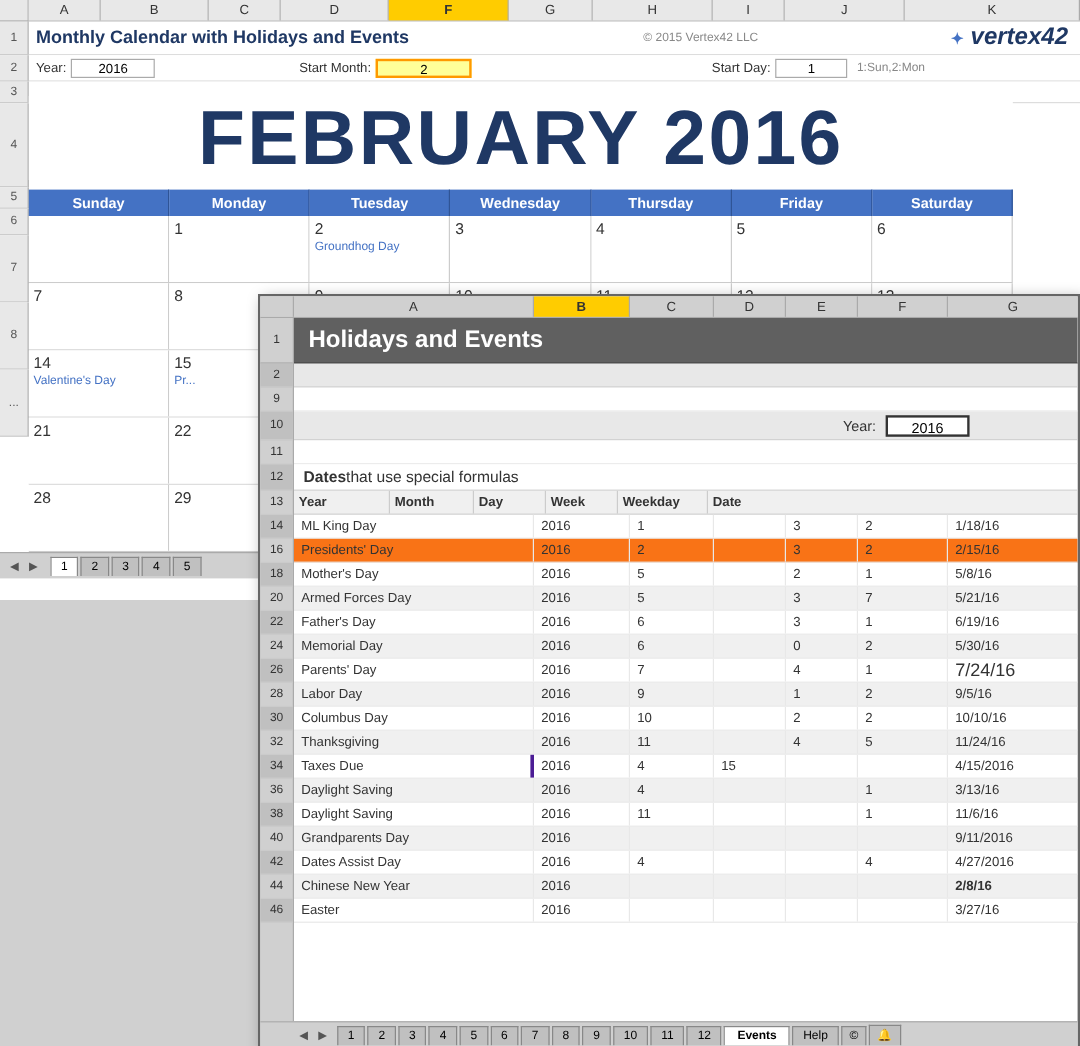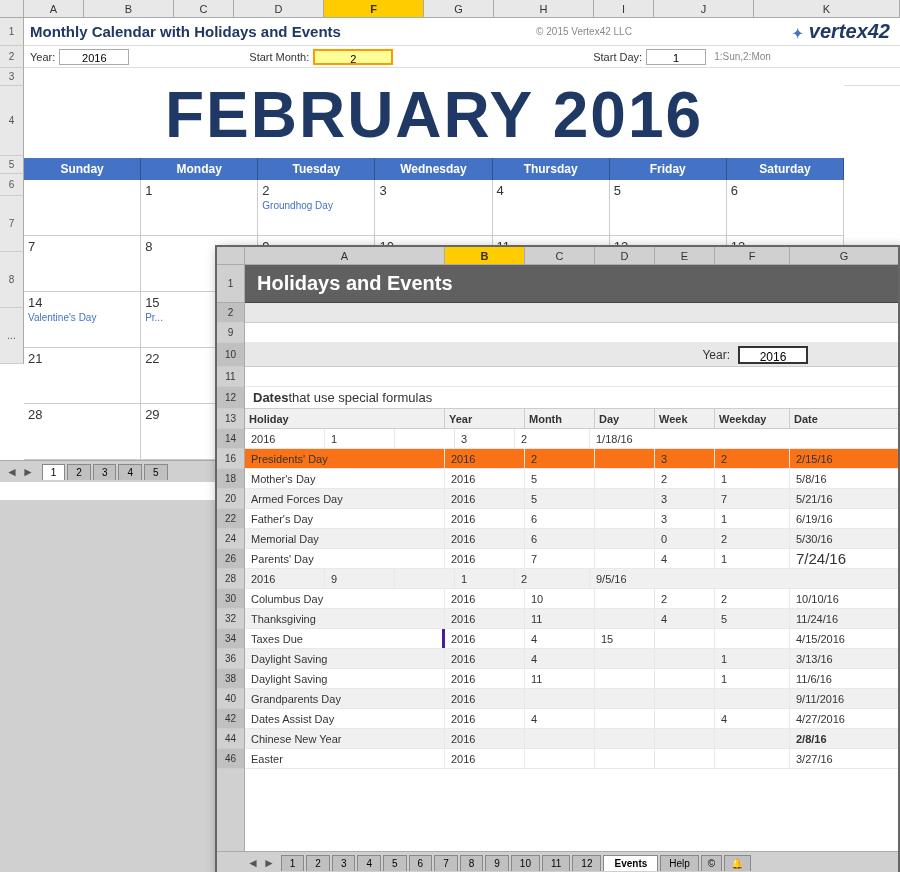--- a/index.html
+++ b/index.html
@@ -394,31 +394,31 @@
       </div>
 
       <div style="height:20px;background:white;border-bottom:1px solid #e8e8e8;"></div>
 
       <div style="height:22px;background:white;border-bottom:1px solid #ccc;display:flex;align-items:center;padding-left:8px;">
         <span style="font-size:13px;font-weight:bold;color:#333;">Dates</span>
         <span style="font-size:13px;color:#333;"> that use special formulas</span>
       </div>
 
       <div style="height:20px;background:#f0f0f0;border-bottom:1px solid #ccc;display:flex;align-items:center;">
-        <div style="width:200px;font-size:11px;font-weight:bold;color:#333;border-right:1px solid #ccc;height:100%;display:flex;align-items:center;padding-left:4px;">Holiday</div>
         <div style="width:80px;font-size:11px;font-weight:bold;color:#333;border-right:1px solid #ccc;height:100%;display:flex;align-items:center;padding-left:4px;">Year</div>
         <div style="width:70px;font-size:11px;font-weight:bold;color:#333;border-right:1px solid #ccc;height:100%;display:flex;align-items:center;padding-left:4px;">Month</div>
         <div style="width:60px;font-size:11px;font-weight:bold;color:#333;border-right:1px solid #ccc;height:100%;display:flex;align-items:center;padding-left:4px;">Day</div>
         <div style="width:60px;font-size:11px;font-weight:bold;color:#333;border-right:1px solid #ccc;height:100%;display:flex;align-items:center;padding-left:4px;">Week</div>
         <div style="width:75px;font-size:11px;font-weight:bold;color:#333;border-right:1px solid #ccc;height:100%;display:flex;align-items:center;padding-left:4px;">Weekday</div>
         <div style="flex:1;font-size:11px;font-weight:bold;color:#333;height:100%;display:flex;align-items:center;padding-left:4px;">Date</div>
       </div>
 
       <div id="popup-data-rows">
           <div style="height: 20px; background: white; border-bottom: 1px solid rgb(232, 232, 232); display: flex; align-items: center;">
+      <div style="width:200px;font-size:11px;color:#333;border-right:1px solid #e8e8e8;height:100%;display:flex;align-items:center;padding-left:6px;">ML King Day</div>
       <div style="width:80px;font-size:11px;color:#333;border-right:1px solid #e8e8e8;height:100%;display:flex;align-items:center;padding-left:6px;">2016</div>
       <div style="width:70px;font-size:11px;color:#333;border-right:1px solid #e8e8e8;height:100%;display:flex;align-items:center;padding-left:6px;">1</div>
       <div style="width:60px;font-size:11px;color:#333;border-right:1px solid #e8e8e8;height:100%;display:flex;align-items:center;padding-left:6px;"></div>
       <div style="width:60px;font-size:11px;color:#333;border-right:1px solid #e8e8e8;height:100%;display:flex;align-items:center;padding-left:6px;">3</div>
       <div style="width:75px;font-size:11px;color:#333;border-right:1px solid #e8e8e8;height:100%;display:flex;align-items:center;padding-left:6px;">2</div>
       <div style="flex:1;font-size:11px;color:#333;height:100%;display:flex;align-items:center;padding-left:6px;">1/18/16</div>
     </div>
           <div style="height: 20px; background: #f97316; border-bottom: 1px solid rgb(232, 232, 232); display: flex; align-items: center;">
       <div style="width:200px;font-size:11px;color:#333;border-right:1px solid #e8e8e8;height:100%;display:flex;align-items:center;padding-left:6px;">Presidents' Day</div>
       <div style="width:80px;font-size:11px;color:#333;border-right:1px solid #e8e8e8;height:100%;display:flex;align-items:center;padding-left:6px;">2016</div>
@@ -467,20 +467,21 @@
           <div style="height: 20px; background: white; border-bottom: 1px solid rgb(232, 232, 232); display: flex; align-items: center;">
       <div style="width:200px;font-size:11px;color:#333;border-right:1px solid #e8e8e8;height:100%;display:flex;align-items:center;padding-left:6px;">Parents' Day</div>
       <div style="width:80px;font-size:11px;color:#333;border-right:1px solid #e8e8e8;height:100%;display:flex;align-items:center;padding-left:6px;">2016</div>
       <div style="width:70px;font-size:11px;color:#333;border-right:1px solid #e8e8e8;height:100%;display:flex;align-items:center;padding-left:6px;">7</div>
       <div style="width:60px;font-size:11px;color:#333;border-right:1px solid #e8e8e8;height:100%;display:flex;align-items:center;padding-left:6px;"></div>
       <div style="width:60px;font-size:11px;color:#333;border-right:1px solid #e8e8e8;height:100%;display:flex;align-items:center;padding-left:6px;">4</div>
       <div style="width:75px;font-size:11px;color:#333;border-right:1px solid #e8e8e8;height:100%;display:flex;align-items:center;padding-left:6px;">1</div>
       <div style="flex:1;font-size:15px;color:#333;height:100%;display:flex;align-items:center;padding-left:6px;">7/24/16</div>
     </div>
           <div style="height: 20px; background: rgb(240, 240, 240); border-bottom: 1px solid rgb(232, 232, 232); display: flex; align-items: center;">
+      <div style="width:200px;font-size:11px;color:#333;border-right:1px solid #e8e8e8;height:100%;display:flex;align-items:center;padding-left:6px;">Labor Day</div>
       <div style="width:80px;font-size:11px;color:#333;border-right:1px solid #e8e8e8;height:100%;display:flex;align-items:center;padding-left:6px;">2016</div>
       <div style="width:70px;font-size:11px;color:#333;border-right:1px solid #e8e8e8;height:100%;display:flex;align-items:center;padding-left:6px;">9</div>
       <div style="width:60px;font-size:11px;color:#333;border-right:1px solid #e8e8e8;height:100%;display:flex;align-items:center;padding-left:6px;"></div>
       <div style="width:60px;font-size:11px;color:#333;border-right:1px solid #e8e8e8;height:100%;display:flex;align-items:center;padding-left:6px;">1</div>
       <div style="width:75px;font-size:11px;color:#333;border-right:1px solid #e8e8e8;height:100%;display:flex;align-items:center;padding-left:6px;">2</div>
       <div style="flex:1;font-size:11px;color:#333;height:100%;display:flex;align-items:center;padding-left:6px;">9/5/16</div>
     </div>
           <div style="height: 20px; background: white; border-bottom: 1px solid rgb(232, 232, 232); display: flex; align-items: center;">
       <div style="width:200px;font-size:11px;color:#333;border-right:1px solid #e8e8e8;height:100%;display:flex;align-items:center;padding-left:6px;">Columbus Day</div>
       <div style="width:80px;font-size:11px;color:#333;border-right:1px solid #e8e8e8;height:100%;display:flex;align-items:center;padding-left:6px;">2016</div>

